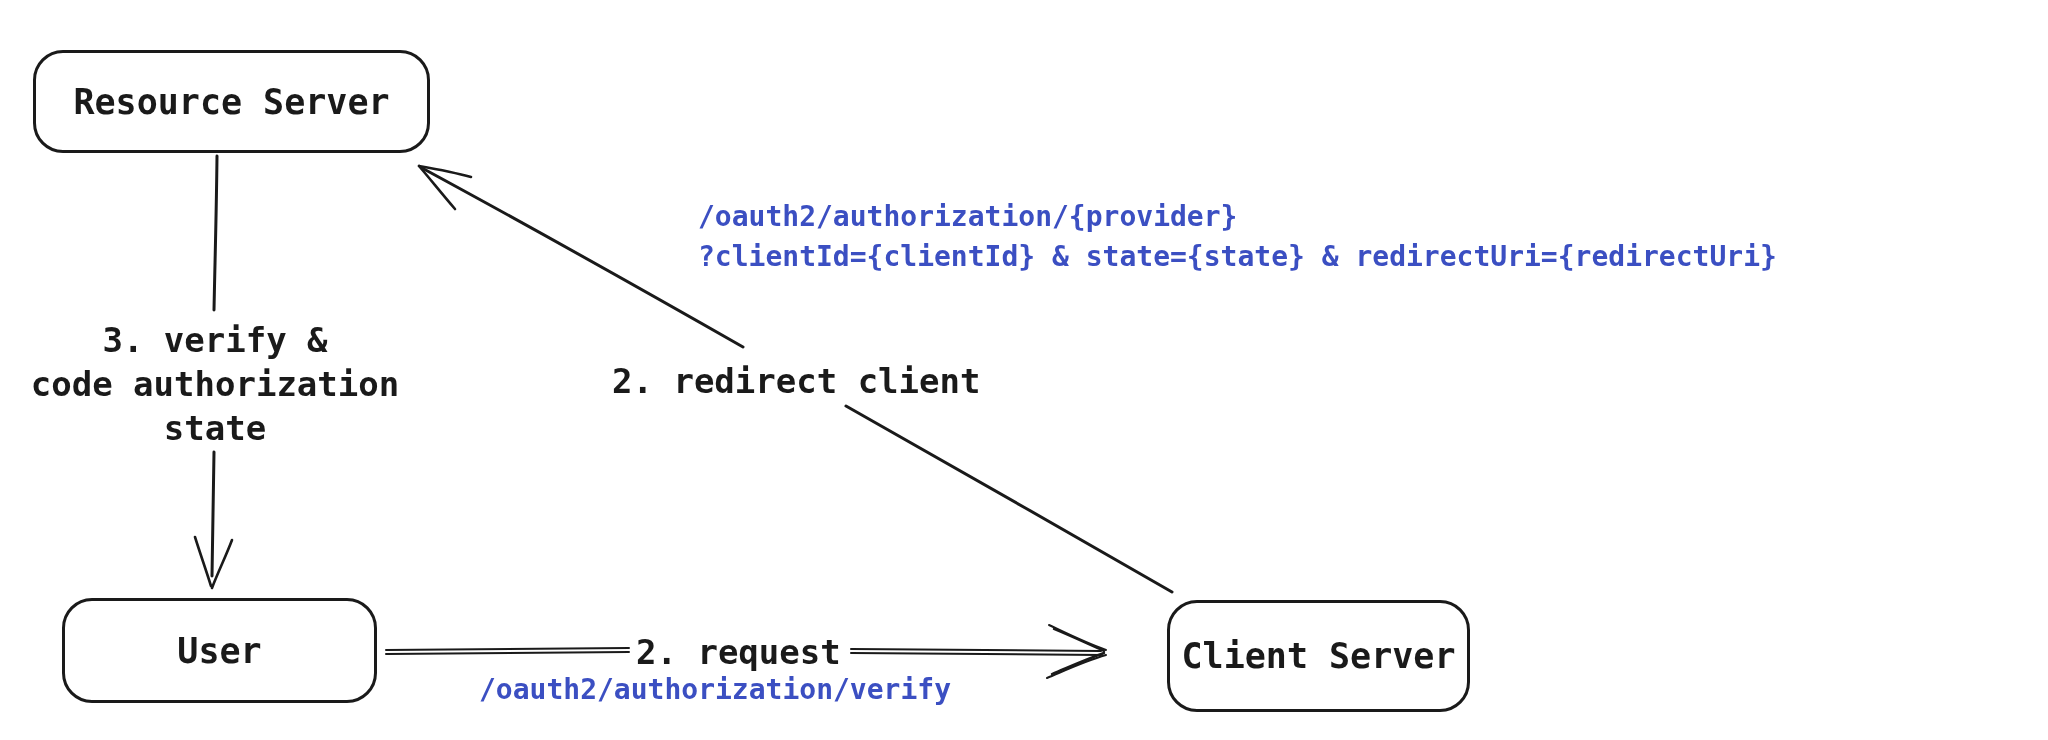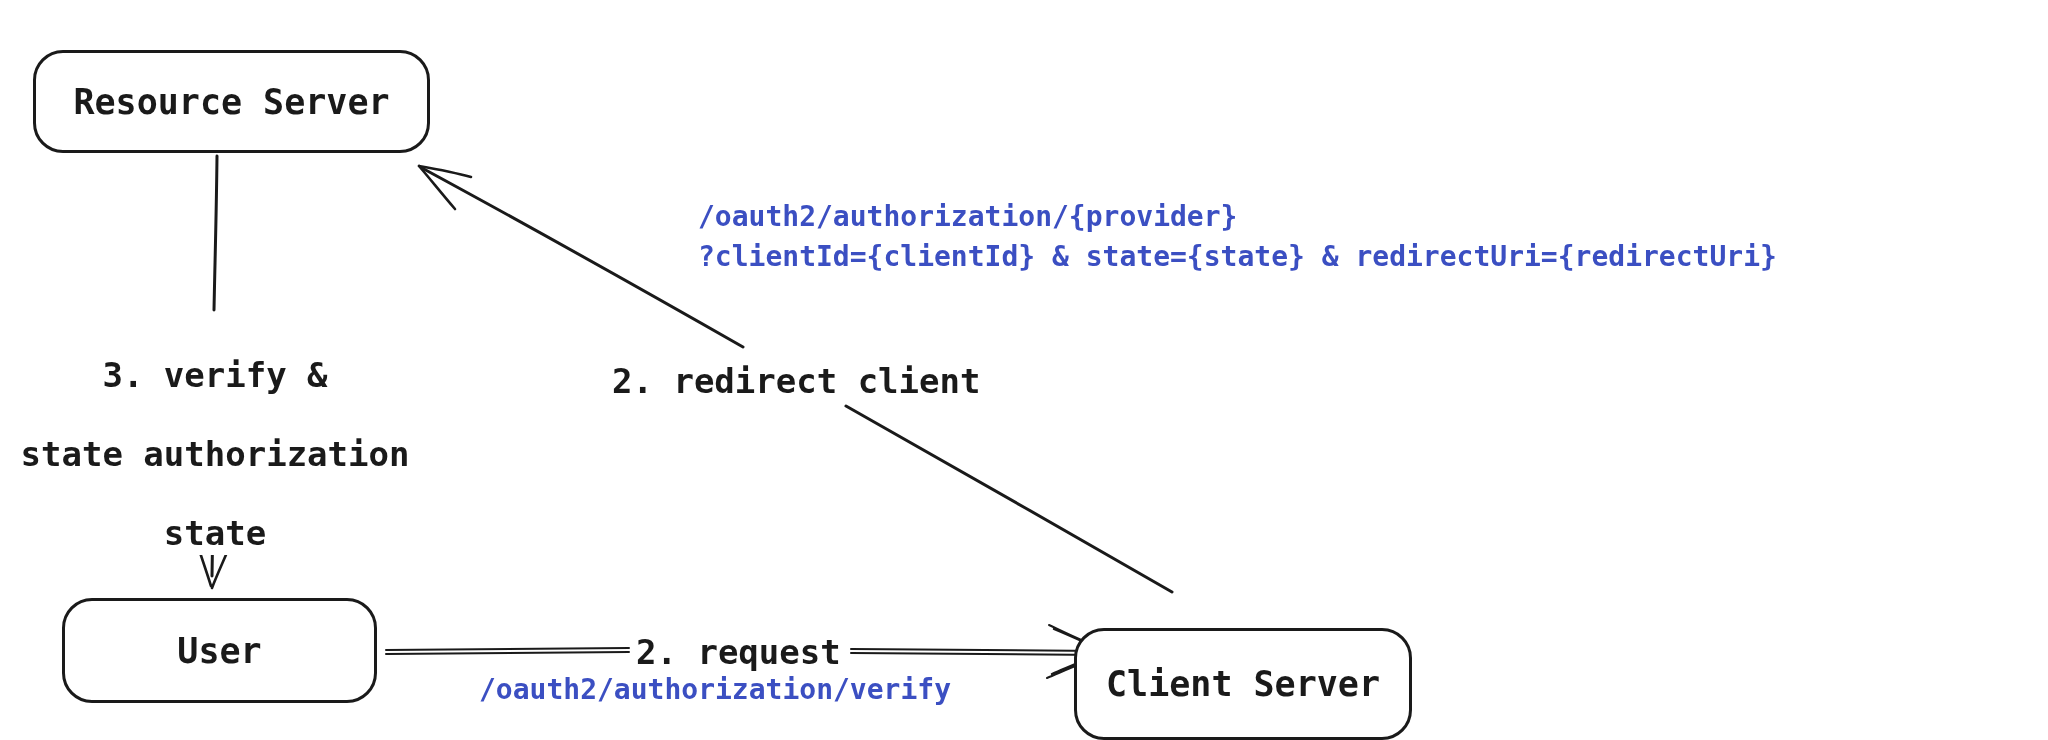--- a/index.html
+++ b/index.html
@@ -22,29 +22,29 @@
     position:absolute;
     border:3.5px solid var(--stroke);
     border-radius:30px;
     background:var(--bg);
     display:flex;align-items:center;justify-content:center;
     color:var(--stroke);
     font-size:35px;font-weight:bold;white-space:nowrap;
   }
   #node-resource{left:33px;top:50px;width:397px;height:103px;}
   #node-user{left:62px;top:598px;width:315px;height:105px;}
-  #node-client{left:1074px;top:600px;width:338px;height:112px;margin-top:28px;}
+  #node-client{left:1167px;top:600px;width:303px;height:112px;}
   .ann{
     position:absolute;
     color:var(--stroke);
     font-size:34px;font-weight:bold;
     white-space:nowrap;line-height:40px;
     background:var(--bg);
   }
-  .ann .ln{display:block;margin-top:35px;}
+  .ann .ln{display:block;}
   #label-verify{left:215px;top:318px;transform:translateX(-50%);text-align:center;line-height:44px;}
   #label-redirect{left:612px;top:361px;text-align:right;}
   #label-request{left:636px;top:632px;}
   .code{
     position:absolute;
     color:var(--code);
     font-size:28px;font-weight:bold;
     white-space:nowrap;line-height:40px;
   }
   .code .ln{display:block;}
@@ -89,21 +89,21 @@
   </div>
   <div class="node" id="node-user">
     <span>User</span>
   </div>
   <div class="node" id="node-client">
     <span>Client Server</span>
   </div>
 
   <div class="ann" id="label-verify">
     <span class="ln">3. verify &amp;</span>
-    <span class="ln">state authorization</span>
+    <span class="ln">code authorization</span>
     <span class="ln">state</span>
   </div>
 
   <div class="ann" id="label-redirect">2. redirect client</div>
 
   <div class="ann" id="label-request">2. request</div>
 
   <div class="code" id="code-redirect">
     <span class="ln">/oauth2/authorization/{provider}</span>
     <span class="ln">?clientId={clientId} &amp; state={state} &amp; redirectUri={redirectUri}</span>

